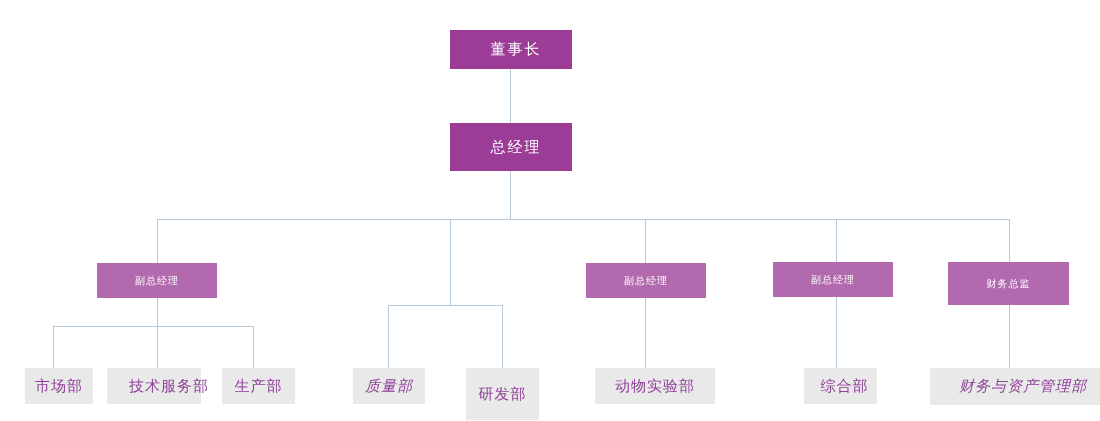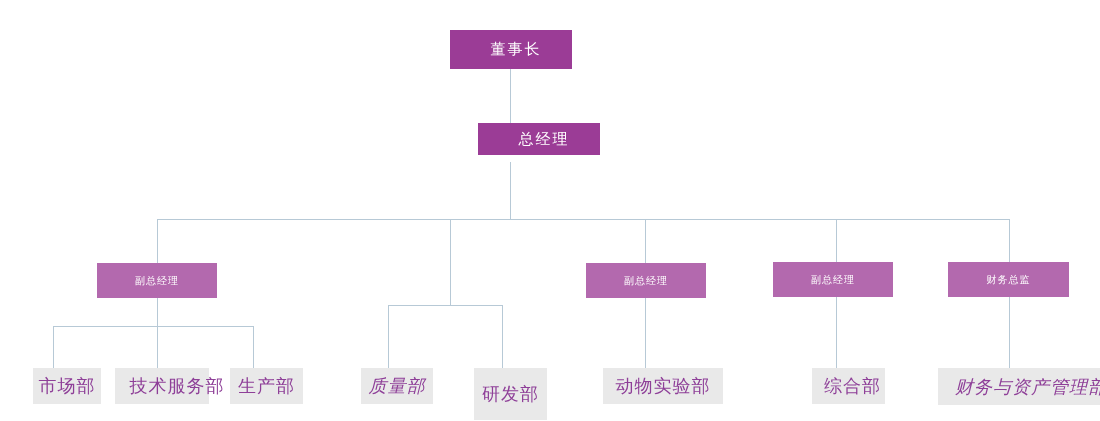--- a/index.html
+++ b/index.html
@@ -32,23 +32,22 @@
   }
   .box-mgr {
     background: var(--manager-box, #b369ae);
     color: var(--box-text, #ffffff);
     font-size: 10px;
     letter-spacing: 1px;
   }
   .box-dept {
     background: var(--dept-box, #e9e9e9);
     color: var(--dept-text, #8e3f98);
-    font-size: 18px;
+    font-size: 15px;
     letter-spacing: 1px;
-    margin-left: 8px;
   }
   .cline {
     position: absolute;
     background: var(--connector, #b7c9d6);
   }
 </style>
 </head>
 <body>
 
 <div id="stage">
@@ -67,26 +66,26 @@
   <div class="cline" style="left:157px; top:326px; width:1px;  height:42px;"></div>
   <div class="cline" style="left:253px; top:326px; width:1px;  height:42px;"></div>
   <div class="cline" style="left:388px; top:305px; width:115px; height:1px;"></div>
   <div class="cline" style="left:388px; top:305px; width:1px;  height:63px;"></div>
   <div class="cline" style="left:502px; top:305px; width:1px;  height:63px;"></div>
   <div class="cline" style="left:645px; top:298px; width:1px;  height:70px;"></div>
   <div class="cline" style="left:836px; top:297px; width:1px;  height:71px;"></div>
   <div class="cline" style="left:1009px;top:297px; width:1px;  height:72px;"></div>
 
   <div class="node box-exec" style="left:450px; top:30px; width:122px; height:39px;">董事长</div>
-  <div class="node box-exec" style="left:450px; top:123px; width:122px; height:32px;margin-left:28px;">总经理</div>
+  <div class="node box-exec" style="left:450px; top:123px; width:122px; height:48px;">总经理</div>
 
   <div class="node box-mgr" style="left:97px; top:263px; width:120px; height:35px;">副总经理</div>
   <div class="node box-mgr" style="left:586px; top:263px; width:120px; height:35px;">副总经理</div>
   <div class="node box-mgr" style="left:773px; top:262px; width:120px; height:35px;">副总经理</div>
-  <div class="node box-mgr" style="left:948px; top:262px; width:121px; height:35px;">财务总监</div>
+  <div class="node box-mgr" style="left:948px; top:262px; width:121px; height:43px;">财务总监</div>
 
   <div class="node box-dept" style="left:25px; top:368px; width:68px; height:36px;">市场部</div>
   <div class="node box-dept" style="left:107px; top:368px; width:94px; height:36px;padding-left:30px;">技术服务部</div>
   <div class="node box-dept" style="left:222px; top:368px; width:73px; height:36px;">生产部</div>
   <div class="node box-dept" style="left:353px; top:368px; width:72px; height:36px;font-style:italic;">质量部</div>
   <div class="node box-dept" style="left:466px; top:368px; width:73px; height:52px;">研发部</div>
   <div class="node box-dept" style="left:595px; top:368px; width:120px; height:36px;">动物实验部</div>
   <div class="node box-dept" style="left:804px; top:368px; width:73px; height:36px;padding-left:8px;">综合部</div>
   <div class="node box-dept" style="left:930px; top:368px; width:186px; height:37px;font-style:italic;">财务与资产管理部</div>
 

